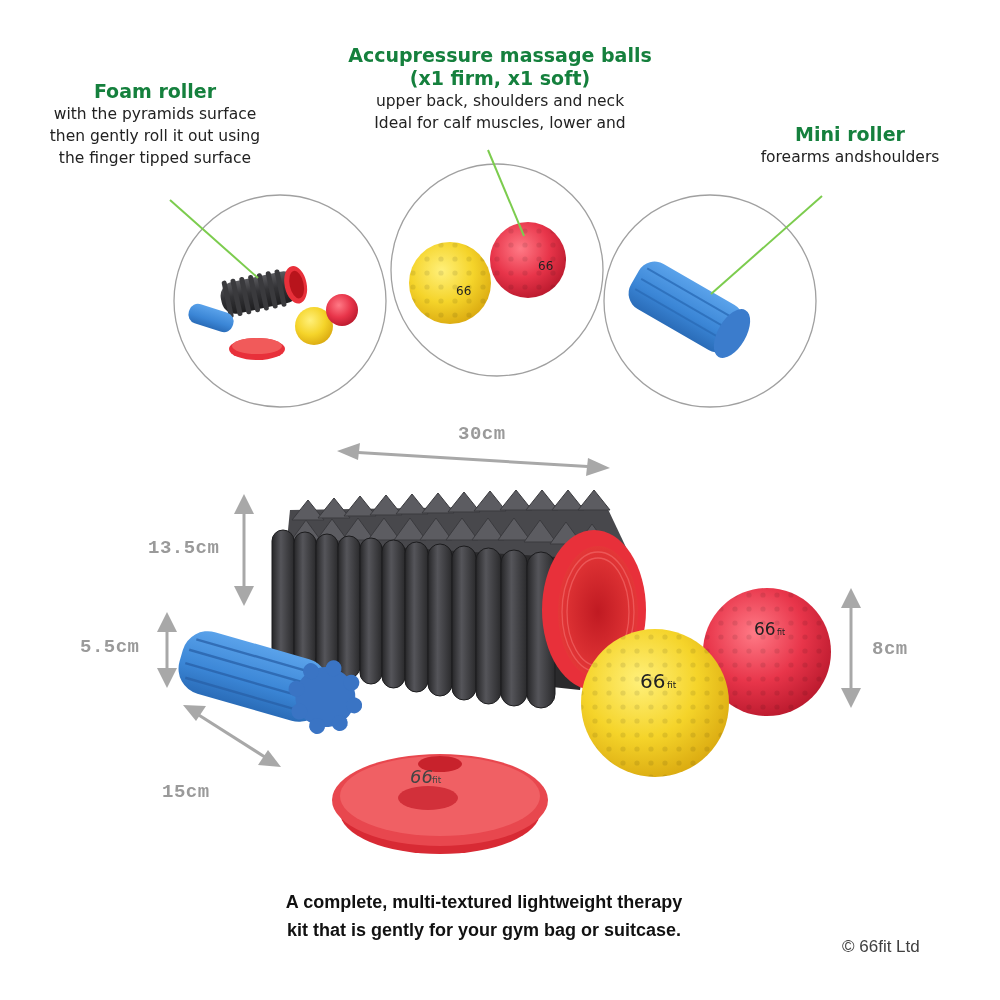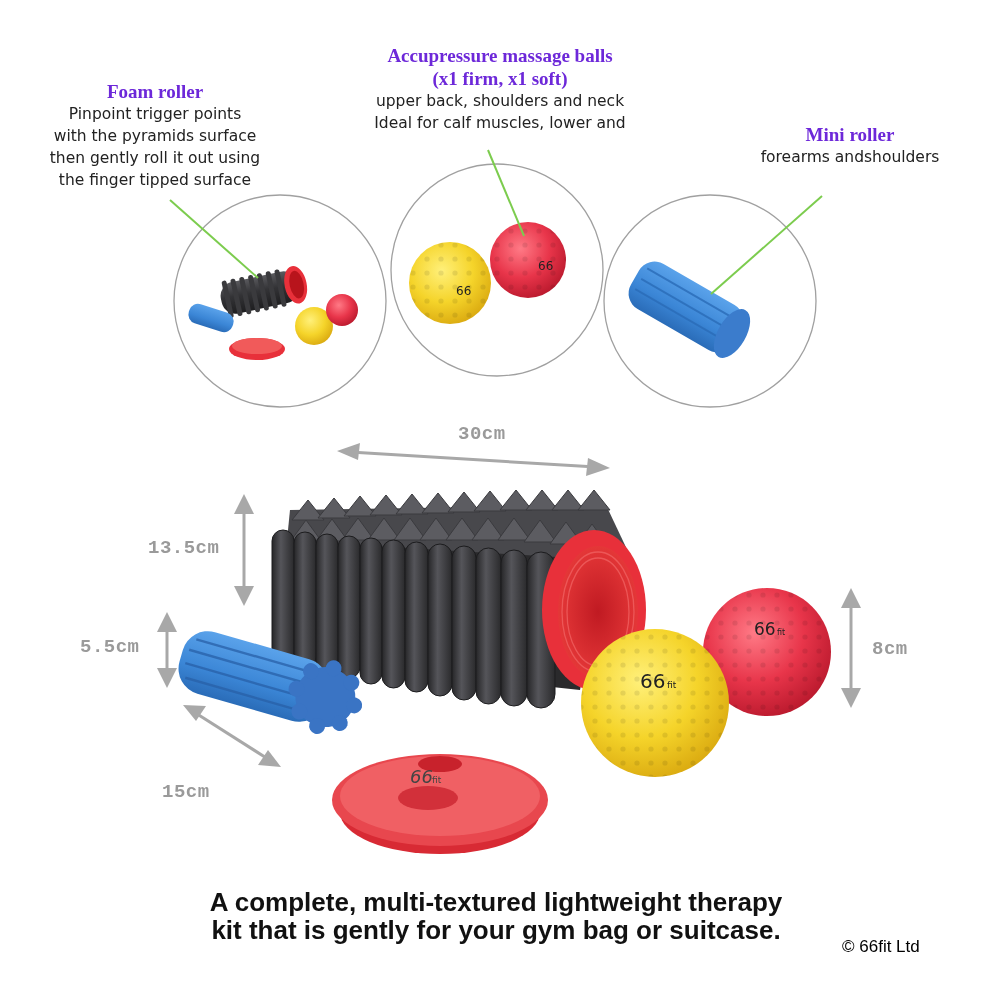--- a/index.html
+++ b/index.html
@@ -1,30 +1,29 @@
 <!DOCTYPE html>
 <html><head>
 <meta charset="utf-8">
 <style>
   html, body { margin:0; padding:0; background:#ffffff; }
   body { width:1000px; height:1000px; position:relative; overflow:hidden; font-family:"DejaVu Sans", sans-serif; color:#1a1a1a; }
   .caption { position:absolute; text-align:center; }
-  .caption .title { font-weight:bold; font-size:19px; line-height:23px; color:#6d28d9;font-family:Liberation Serif, serif; }
+  .caption .title { font-weight:bold; font-size:19px; line-height:23px; color:#15803d; }
   .caption .desc { font-size:15.5px; line-height:22px; color:#222; }
   .dim { position:absolute; color:#9a9a9a; font-family:Liberation Mono, monospace; font-weight:bold; font-size:19px; letter-spacing:0.5px; }
-  .tagline { position:absolute; left:196px; top:888px; width:600px; text-align:center; font-family:"Liberation Sans", sans-serif; font-weight:bold; font-size:26px; line-height:28px; color:#111; }
-  .copyright { position:absolute; left:842px; top:937px; font-family:"Liberation Sans", sans-serif; font-size:17px; color:#000000; }
+  .tagline { position:absolute; left:184px; top:888px; width:600px; text-align:center; font-family:"Liberation Sans", sans-serif; font-weight:bold; font-size:18px; line-height:28px; color:#111; }
+  .copyright { position:absolute; left:842px; top:937px; font-family:"Liberation Sans", sans-serif; font-size:17px; color:#404040; }
   svg { position:absolute; left:0; top:0; }
 </style>
 </head>
 <body>
 
 <div class="caption" style="left:20px; top:80px; width:270px;">
   <div class="title">Foam roller</div>
-  <div class="desc">Pinpoint trigger points</div>
   <div class="desc">with the pyramids surface</div>
   <div class="desc">then gently roll it out using</div>
   <div class="desc">the finger tipped surface</div>
 </div>
 
 <div class="caption" style="left:310px; top:44px; width:380px;">
   <div class="title">Accupressure massage balls</div>
   <div class="title">(x1 firm, x1 soft)</div>
   <div class="desc">upper back, shoulders and neck</div>
   <div class="desc">Ideal for calf muscles, lower and</div>

